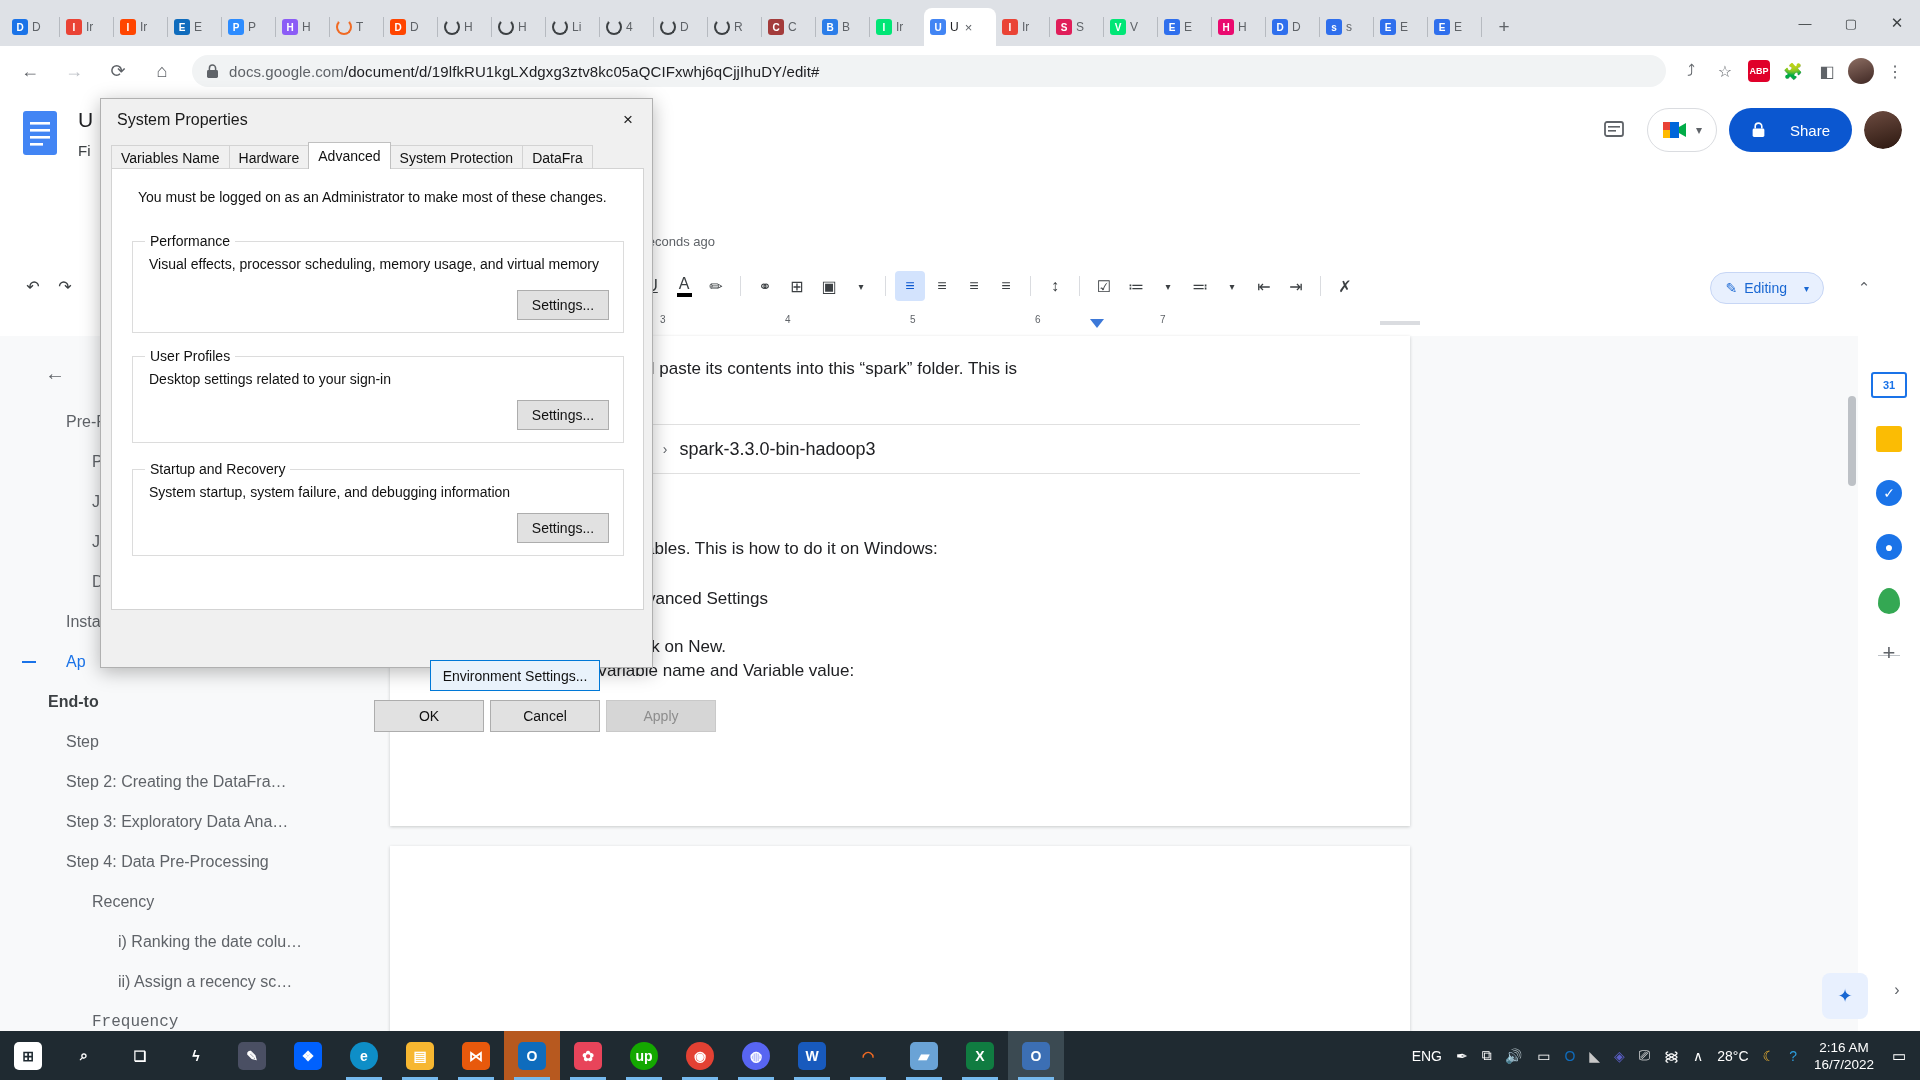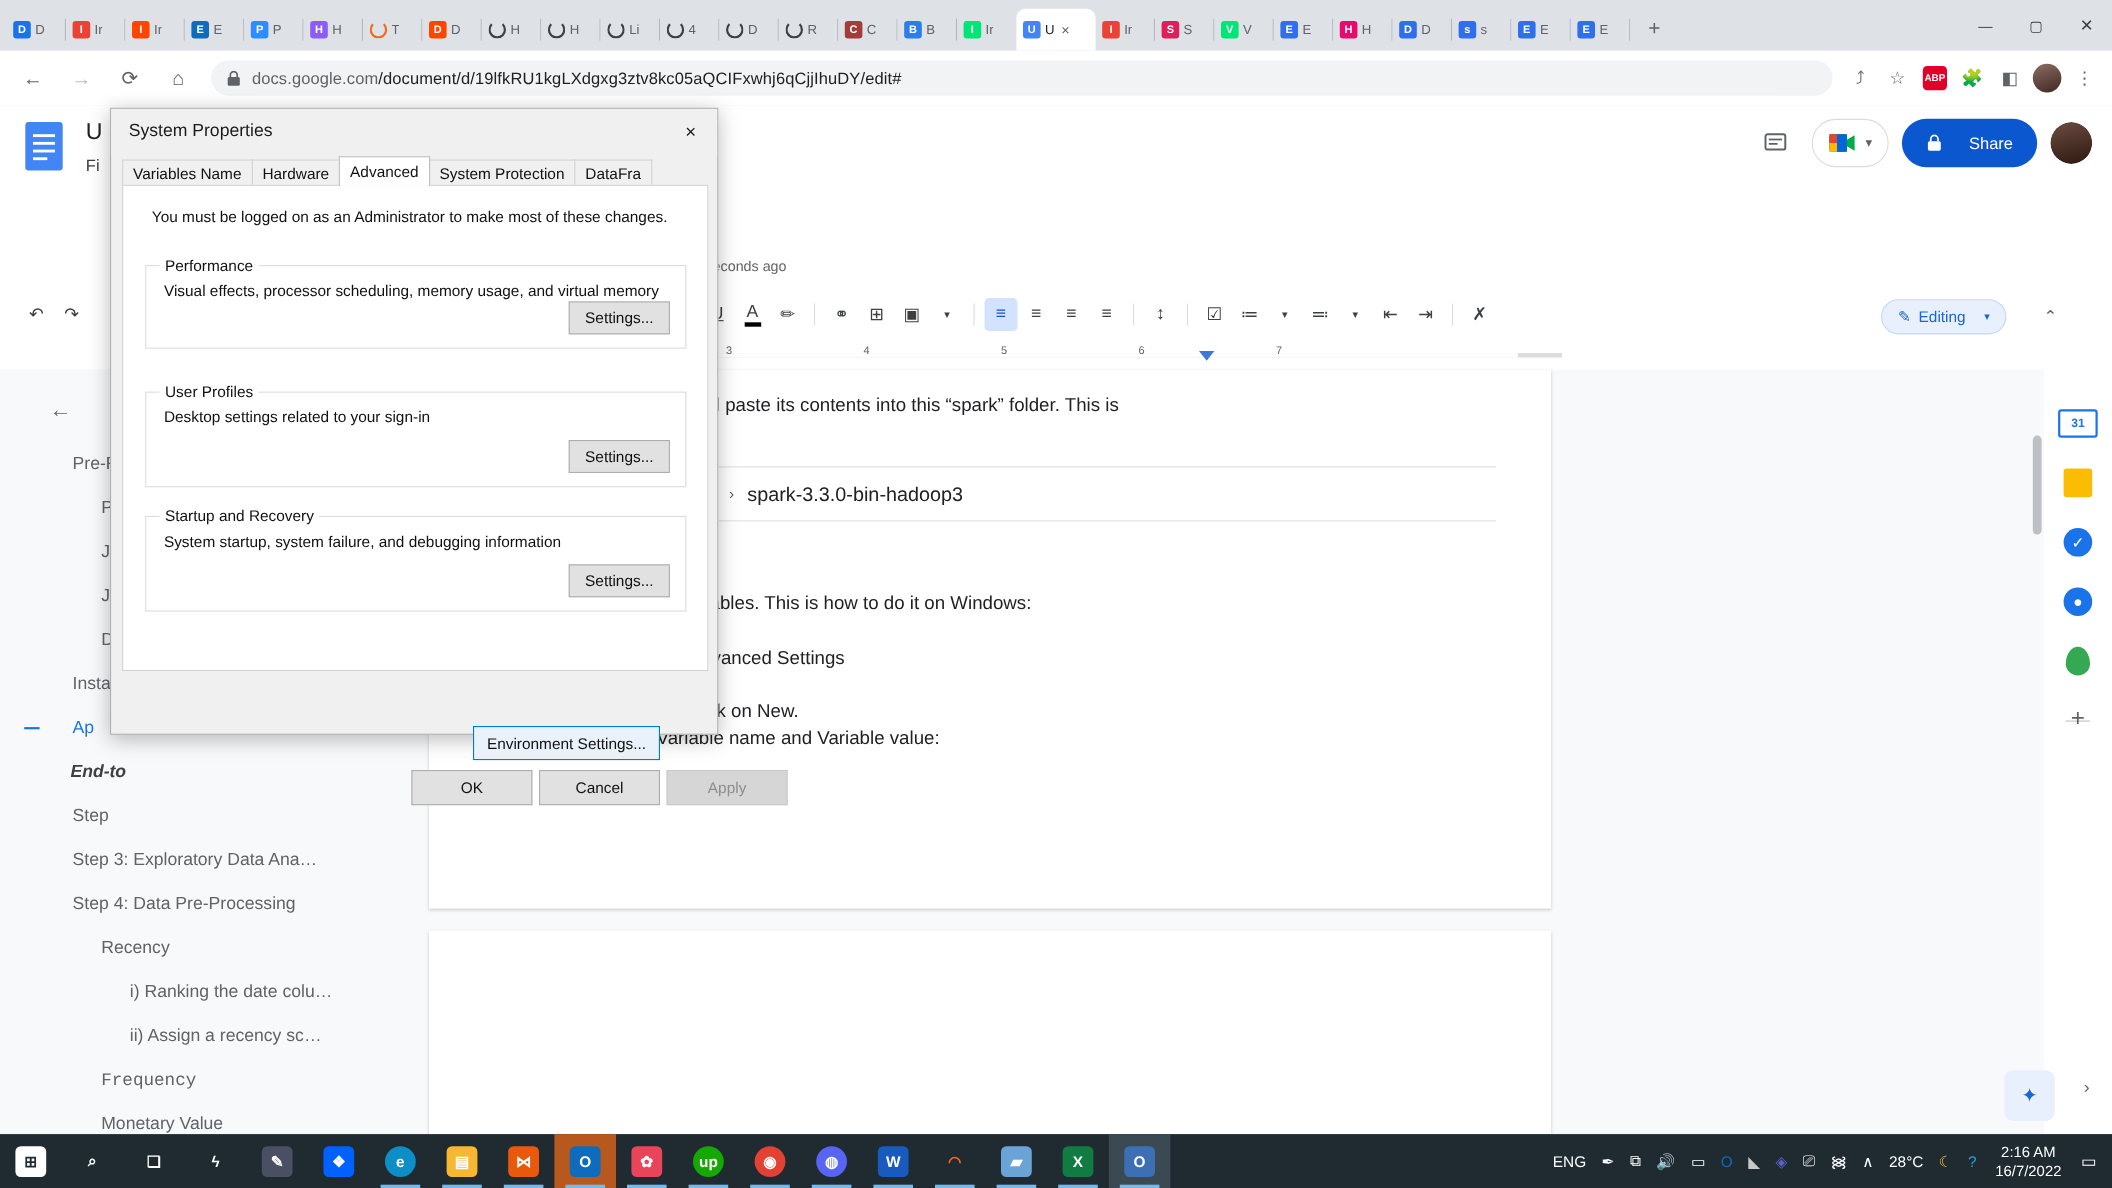--- a/index.html
+++ b/index.html
@@ -77,21 +77,21 @@
   #ruler .rwhite { position:absolute; left:30px; top:7px; width:960px; height:4px; background:#fff; }
   #ruler .rnum { position:absolute; top:0; font-size:10px; color:#5f6368; }
 
   
   #doc-scroll-area { position:absolute; left:0; top:240px; width:1920px; height:713px; background:#f8f9fa; }
   #outline-pane { position:absolute; left:0; top:0; width:390px; height:713px; background:#f8f9fa; }
   #outline-back { position:absolute; left:38px; top:20px; width:34px; height:34px; display:flex;
                   align-items:center; justify-content:center; color:#5f6368; font-size:20px; }
   #outline-list { position:absolute; left:0; top:66px; width:390px; }
   .ol-item { font-size:16px; color:#5f6368; line-height:40px; white-space:nowrap; overflow:hidden; padding-left:60px; }
-  .ol-item.lvl0 { padding-left:64px; color:#3c4043; font-weight:bold;font-style:italic; }
+  .ol-item.lvl0 { padding-left:48px; color:#3c4043; font-weight:bold; }
   .ol-item.lvl1 { padding-left:66px; }
   .ol-item.lvl2 { padding-left:92px; }
   .ol-item.lvl3 { padding-left:118px; }
   .ol-item.active { color:#1a73e8; }
   .ol-item.active::before { content:""; position:absolute; left:22px; width:14px; height:2px; background:#1a73e8; margin-top:19px; }
 
   #doc-page-1 { position:absolute; left:390px; top:0; width:1020px; height:490px; background:#fff;
                 box-shadow:0 1px 3px rgba(60,64,67,.25); }
   #doc-page-2 { position:absolute; left:390px; top:510px; width:1020px; height:400px; background:#fff;
                 box-shadow:0 1px 3px rgba(60,64,67,.25); }
@@ -419,20 +419,21 @@
       <div id="outline-list">
           <div class="ol-item lvl1" style="position: relative;"><span>Pre-R</span></div>
           <div class="ol-item lvl2" style="position: relative;"><span>Py</span></div>
           <div class="ol-item lvl2" style="position: relative;"><span>Ja</span></div>
           <div class="ol-item lvl2" style="position: relative;"><span>Ju</span></div>
           <div class="ol-item lvl2" style="position: relative;"><span>Da</span></div>
           <div class="ol-item lvl1" style="position: relative;"><span>Insta</span></div>
           <div class="ol-item lvl1 active" style="position: relative;"><span>Ap</span></div>
           <div class="ol-item lvl0" style="position: relative;"><span>End-to</span></div>
           <div class="ol-item lvl1" style="position: relative;"><span>Step</span></div>
+          <div class="ol-item lvl1" style="position: relative;"><span>Step 2: Creating the DataFra…</span></div>
           <div class="ol-item lvl1" style="position: relative;"><span>Step 3: Exploratory Data Ana…</span></div>
           <div class="ol-item lvl1" style="position: relative;"><span>Step 4: Data Pre-Processing</span></div>
           <div class="ol-item lvl2" style="position: relative;"><span>Recency</span></div>
           <div class="ol-item lvl3" style="position: relative;"><span>i) Ranking the date colu…</span></div>
           <div class="ol-item lvl3" style="position: relative;"><span>ii) Assign a recency sc…</span></div>
           <div class="ol-item lvl2" style="position: relative; font-family: Liberation Mono, monospace;"><span>Frequency</span></div>
           <div class="ol-item lvl2" style="position: relative;"><span>Monetary Value</span></div>
         </div>
     </div>
 
@@ -497,21 +498,21 @@
       <div class="sp-tab">Variables Name</div>
       <div class="sp-tab">Hardware</div>
       <div class="sp-tab active">Advanced</div>
       <div class="sp-tab">System Protection</div>
       <div class="sp-tab">DataFra</div>
     </div>
 
   <div id="sp-panel">
     <div id="sp-note">You must be logged on as an Administrator to make most of these changes.</div>
 
-    <div class="gbox" style="top:72px; height:76px;">
+    <div class="gbox" style="top:72px; height:92px;">
       <div class="gbox-legend">Performance</div>
       <div class="gbox-desc">Visual effects, processor scheduling, memory usage, and virtual memory</div>
       <div class="winbtn" style="right:14px; bottom:12px; width:92px; height:30px;">Settings...</div>
     </div>
 
     <div class="gbox" style="top:187px; height:87px;">
       <div class="gbox-legend">User Profiles</div>
       <div class="gbox-desc">Desktop settings related to your sign-in</div>
       <div class="winbtn" style="right:14px; bottom:12px; width:92px; height:30px;">Settings...</div>
     </div>

